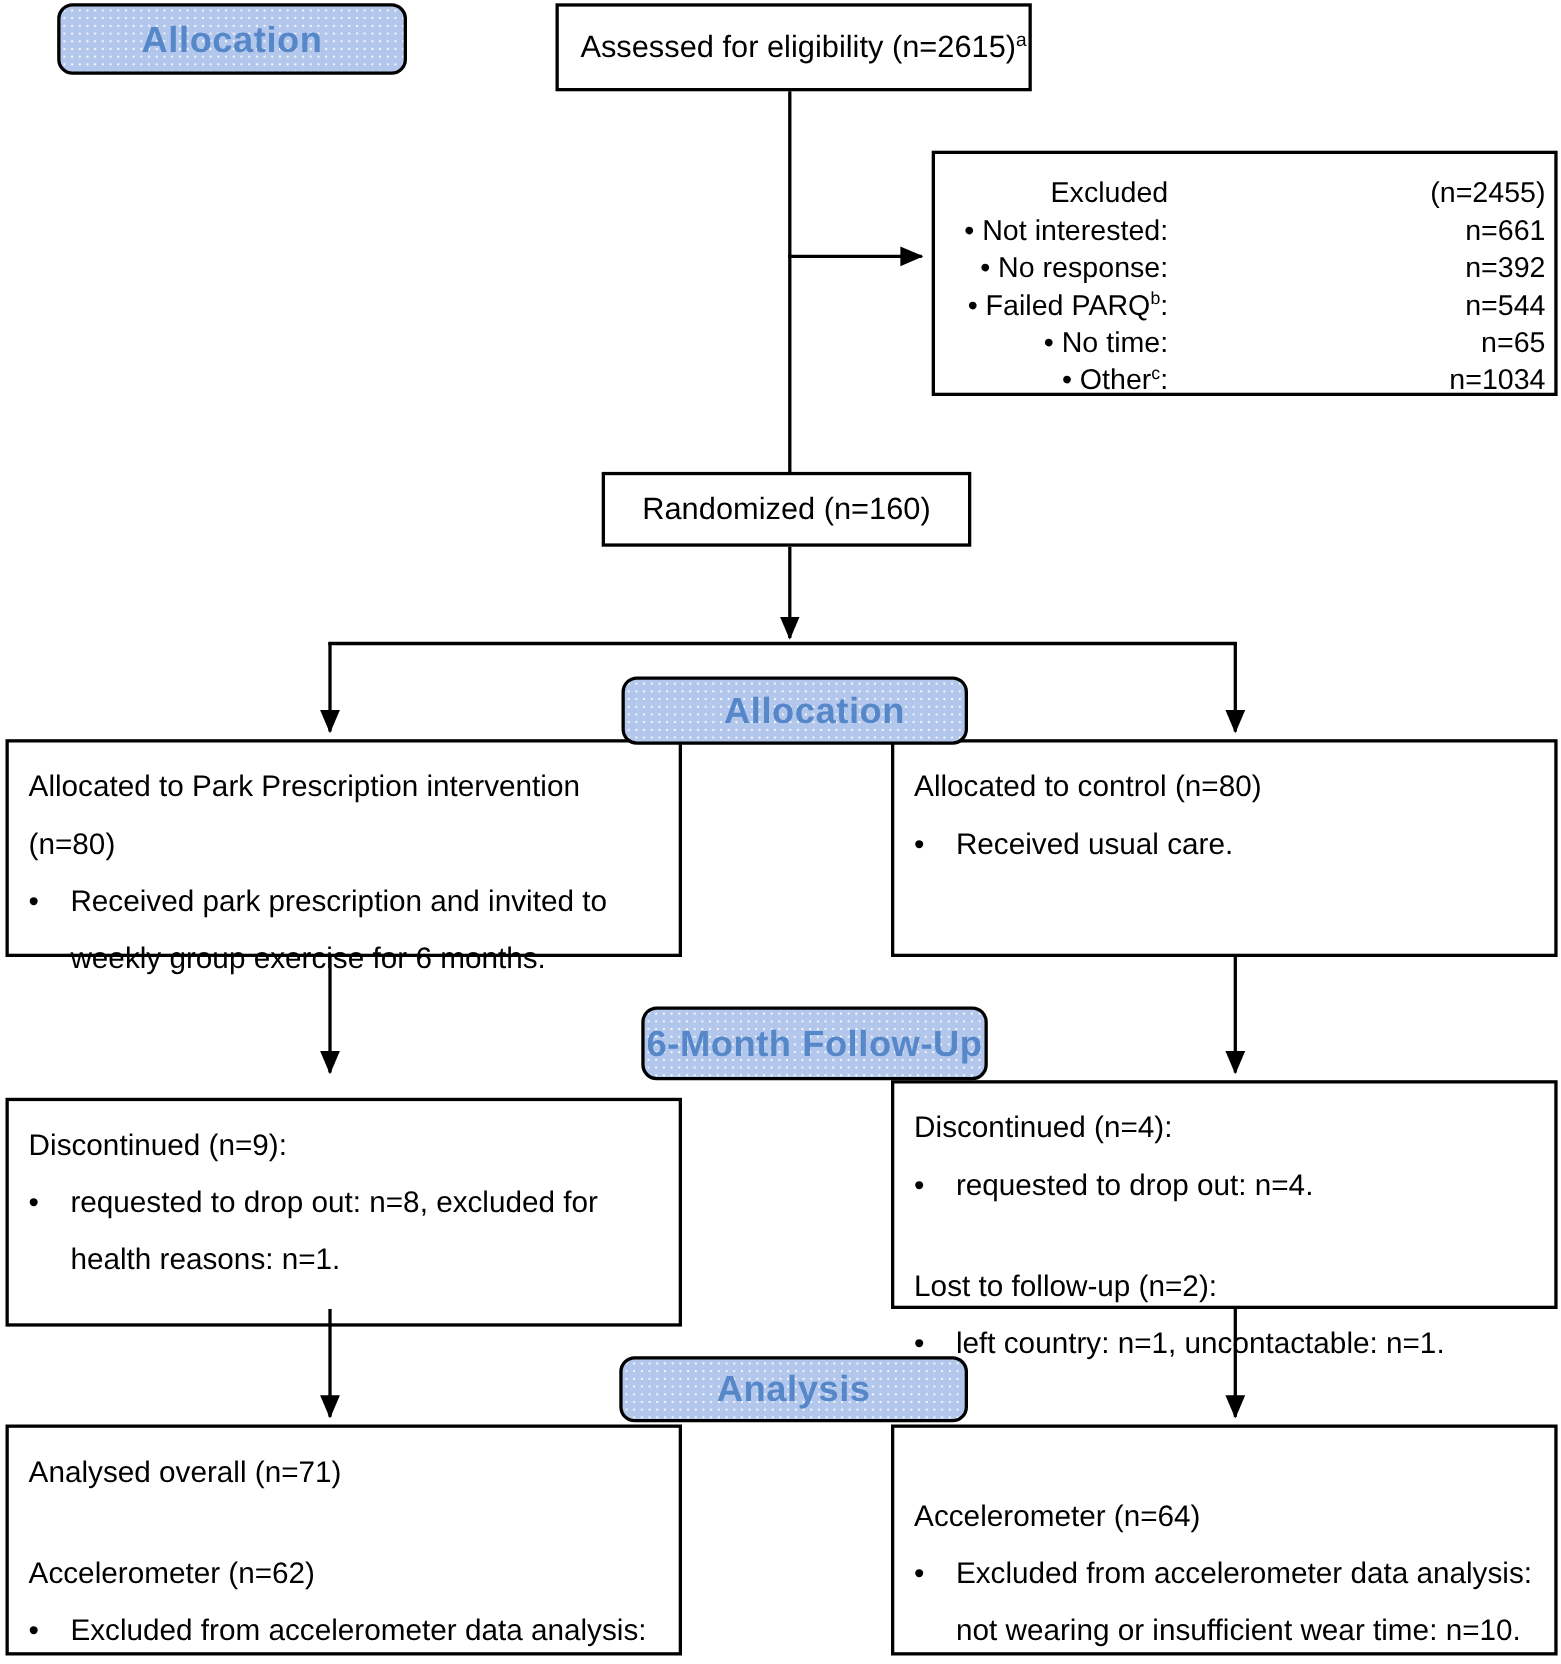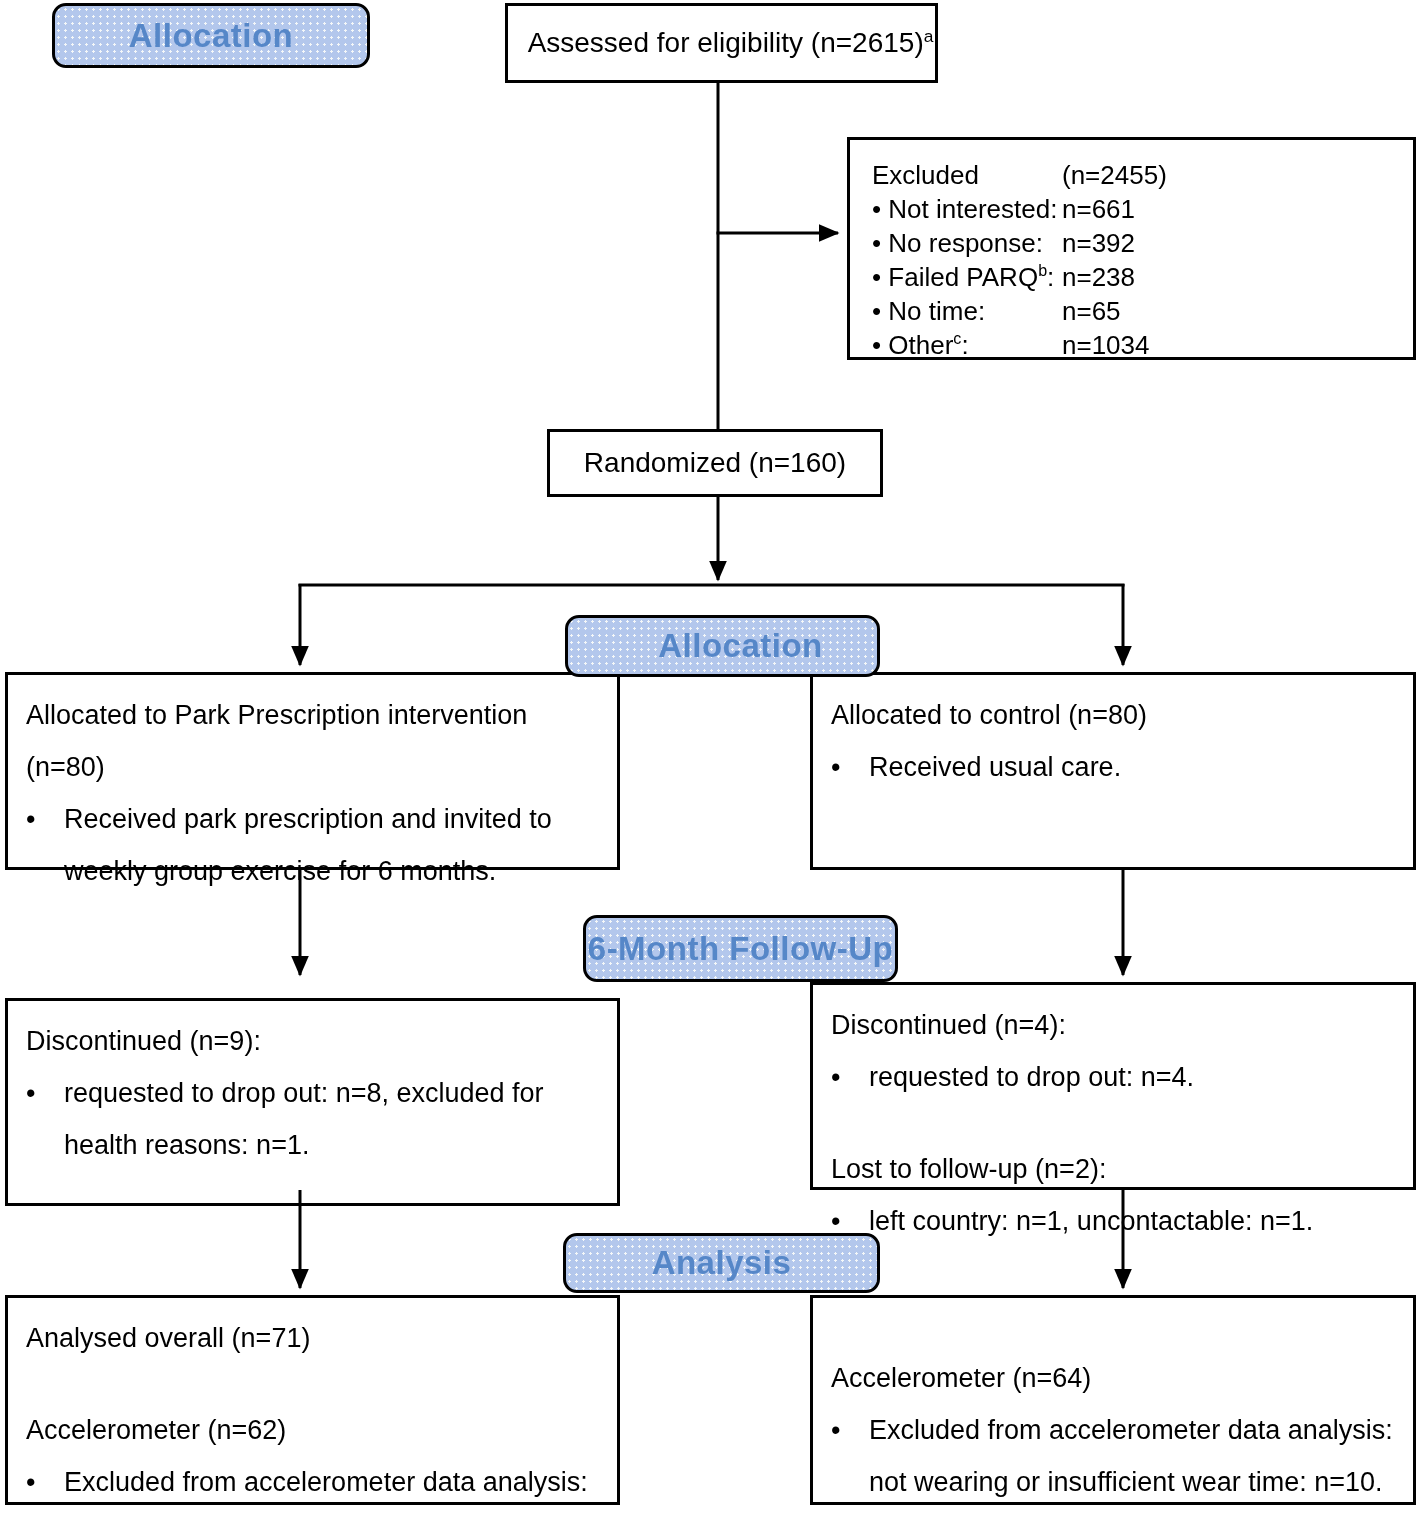--- a/index.html
+++ b/index.html
@@ -41,20 +41,21 @@
     padding:14px 10px 2px 18px;
   }
   .brow{display:flex;align-items:flex-start;}
   .blt{width:38px;flex:0 0 38px;}
   .btxt{flex:1;}
   .gap{margin-top:40px;}
   
   .excl{
     font-size:26px;line-height:34px;
     padding:18px 8px 8px 22px;
+    text-align:right;
   }
   .excl-grid{display:grid;grid-template-columns:190px 1fr;}
   .excl-grid > span{white-space:nowrap;}
   svg.connectors{position:absolute;left:0;top:0;z-index:3;pointer-events:none;}
 </style>
 </head>
 <body>
 
 <div id="canvas">
 
@@ -91,21 +92,21 @@
       <span>Excluded</span>
       <span>(n=2455)</span>
 
       <span><span>• Not interested:</span><sup class="sup"></sup><span></span></span>
       <span>n=661</span>
 
       <span><span>• No response:</span><sup class="sup"></sup><span></span></span>
       <span>n=392</span>
 
       <span><span>• Failed PARQ</span><sup class="sup">b</sup><span>:</span></span>
-      <span>n=238</span>
+      <span>n=544</span>
 
       <span><span>• No time:</span><sup class="sup"></sup><span></span></span>
       <span>n=65</span>
 
       <span><span>• Other</span><sup class="sup">c</sup><span>:</span></span>
       <span>n=1034</span>
     </div>
   </div>
 
   <div class="abs wbox centerbox" style="left:547px;top:429px;width:336px;height:68px;">

